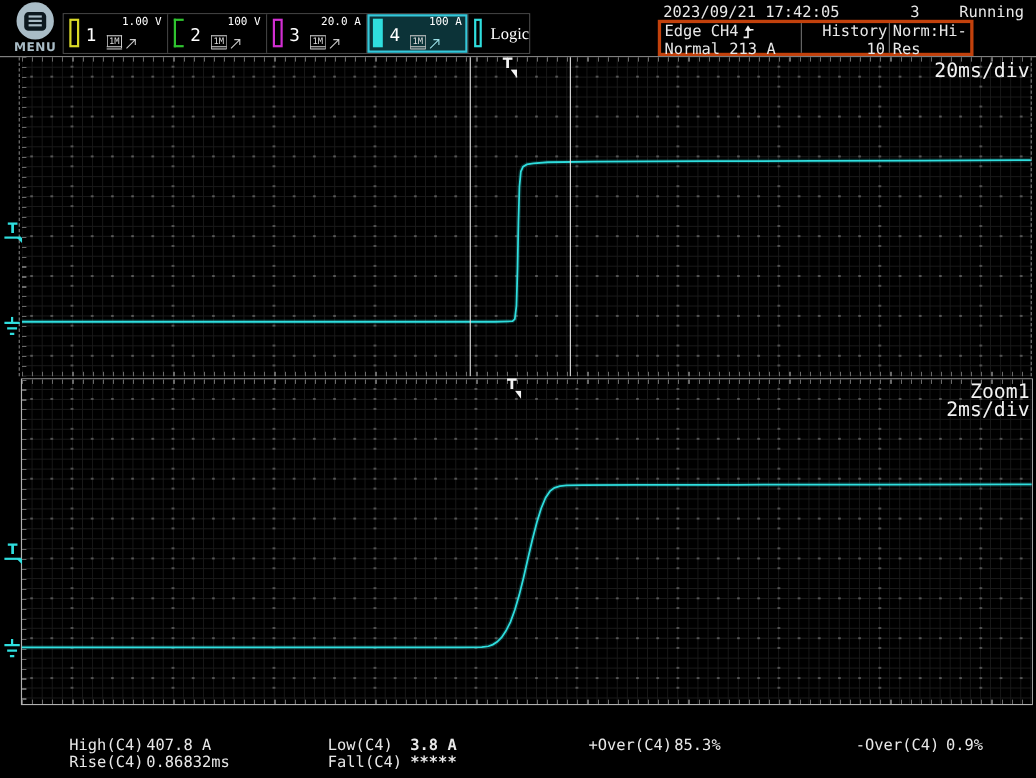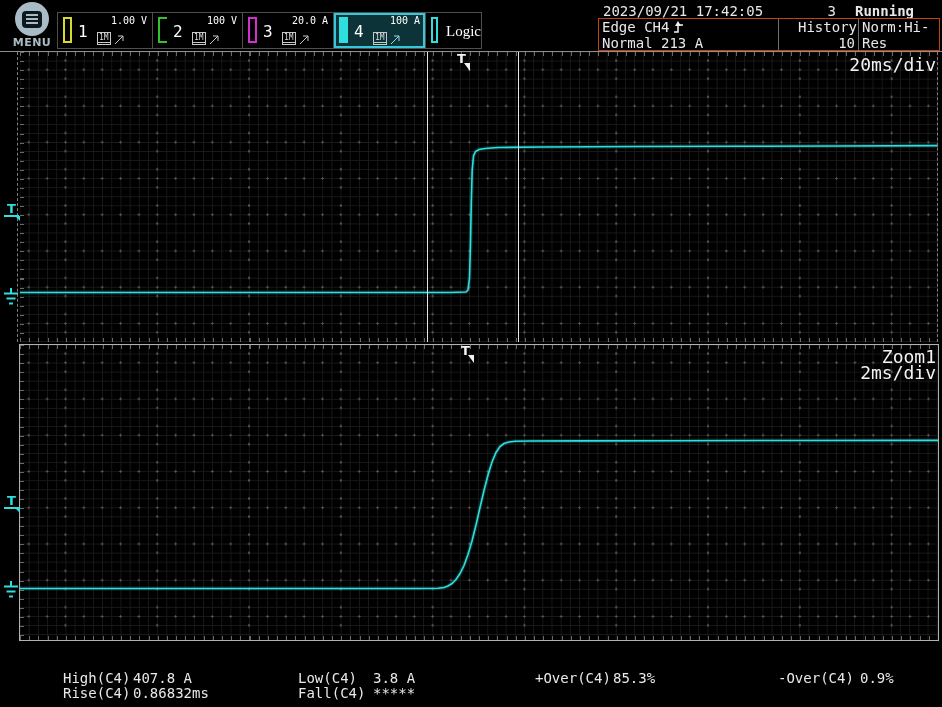--- a/index.html
+++ b/index.html
@@ -25,23 +25,23 @@
   .br.filled{background:var(--c,#888);}
   .chnum{position:absolute;left:20px;top:9px;font-size:16px;color:#fff;}
   .chval{position:absolute;right:5px;top:2px;font-size:10px;color:#fff;white-space:pre;}
   .chicons{position:absolute;left:39px;bottom:3px;display:flex;gap:3px;align-items:flex-end;}
   .imp{font-size:8px;line-height:9px;border:1px solid #c8c8c8;color:#ddd;padding:0 1px;
        border-bottom:3px double #c8c8c8;}
   .logic-label{position:absolute;left:20px;top:10px;font-size:15px;color:#fff;}
 
   .dt{position:absolute;left:603px;top:3px;font-size:14px;white-space:pre;}
   .acq-count{position:absolute;left:814px;top:3px;width:22px;text-align:right;font-size:14px;}
-  .run-state{position:absolute;right:28px;top:3px;font-size:14px;font-weight:bold;}
-
-  .trigbox{position:absolute;left:598px;top:18px;width:342px;height:33px;border:1px solid #c2410c;
+  .run-state{position:absolute;right:11px;top:3px;font-size:14px;}
+
+  .trigbox{position:absolute;left:598px;top:18px;width:287px;height:33px;border:3px solid #c2410c;
            box-sizing:border-box;display:flex;}
   .trigcell{position:relative;box-sizing:border-box;border-right:1px solid #6e6e6e;font-size:14px;line-height:16px;padding:0 3px;}
   .trigcell:last-child{border-right:none;}
   .tc1{width:180px;}
   .tc2{width:64px;text-align:left;margin-left:16px;}
   .tc3{flex:1;}
   .tr-line{white-space:pre;display:flex;align-items:center;gap:4px;}
   .alignr{text-align:right;}
 
   .topsep{position:absolute;left:0;top:51px;width:942px;height:1px;background:#8d8d8d;}
@@ -83,21 +83,21 @@
   .trig-level::after{content:"";position:absolute;right:-1px;top:14px;width:0;height:0;
         border-top:5px solid #2fdede;border-left:5px solid transparent;}
   .gnd{position:absolute;left:3px;cursor:ns-resize;}
 
   
   .meas{position:absolute;top:671px;font-size:14px;line-height:15px;}
   .meas .row{display:flex;}
   .meas .lab{display:inline-block;white-space:pre;}
   .meas .val{display:inline-block;white-space:pre;}
   .m1{left:63px;}  .m1 .lab{width:70px;}
-  .m2{left:298px;} .m2 .lab{width:52px;text-align:right;} .m2 .val{margin-left:23px;}
+  .m2{left:298px;} .m2 .lab{width:52px;text-align:right;} .m2 .val{margin-left:23px;font-weight:bold;}
   .m3{left:535px;} .m3 .lab{width:70px;} .m3 .val{margin-left:8px;}
   .m4{left:778px;} .m4 .lab{width:70px;} .m4 .val{margin-left:12px;}
 </style>
 </head>
 <body>
 
 <div id="screen">
 
   <div class="menu-btn">
     <div class="menu-circle">

